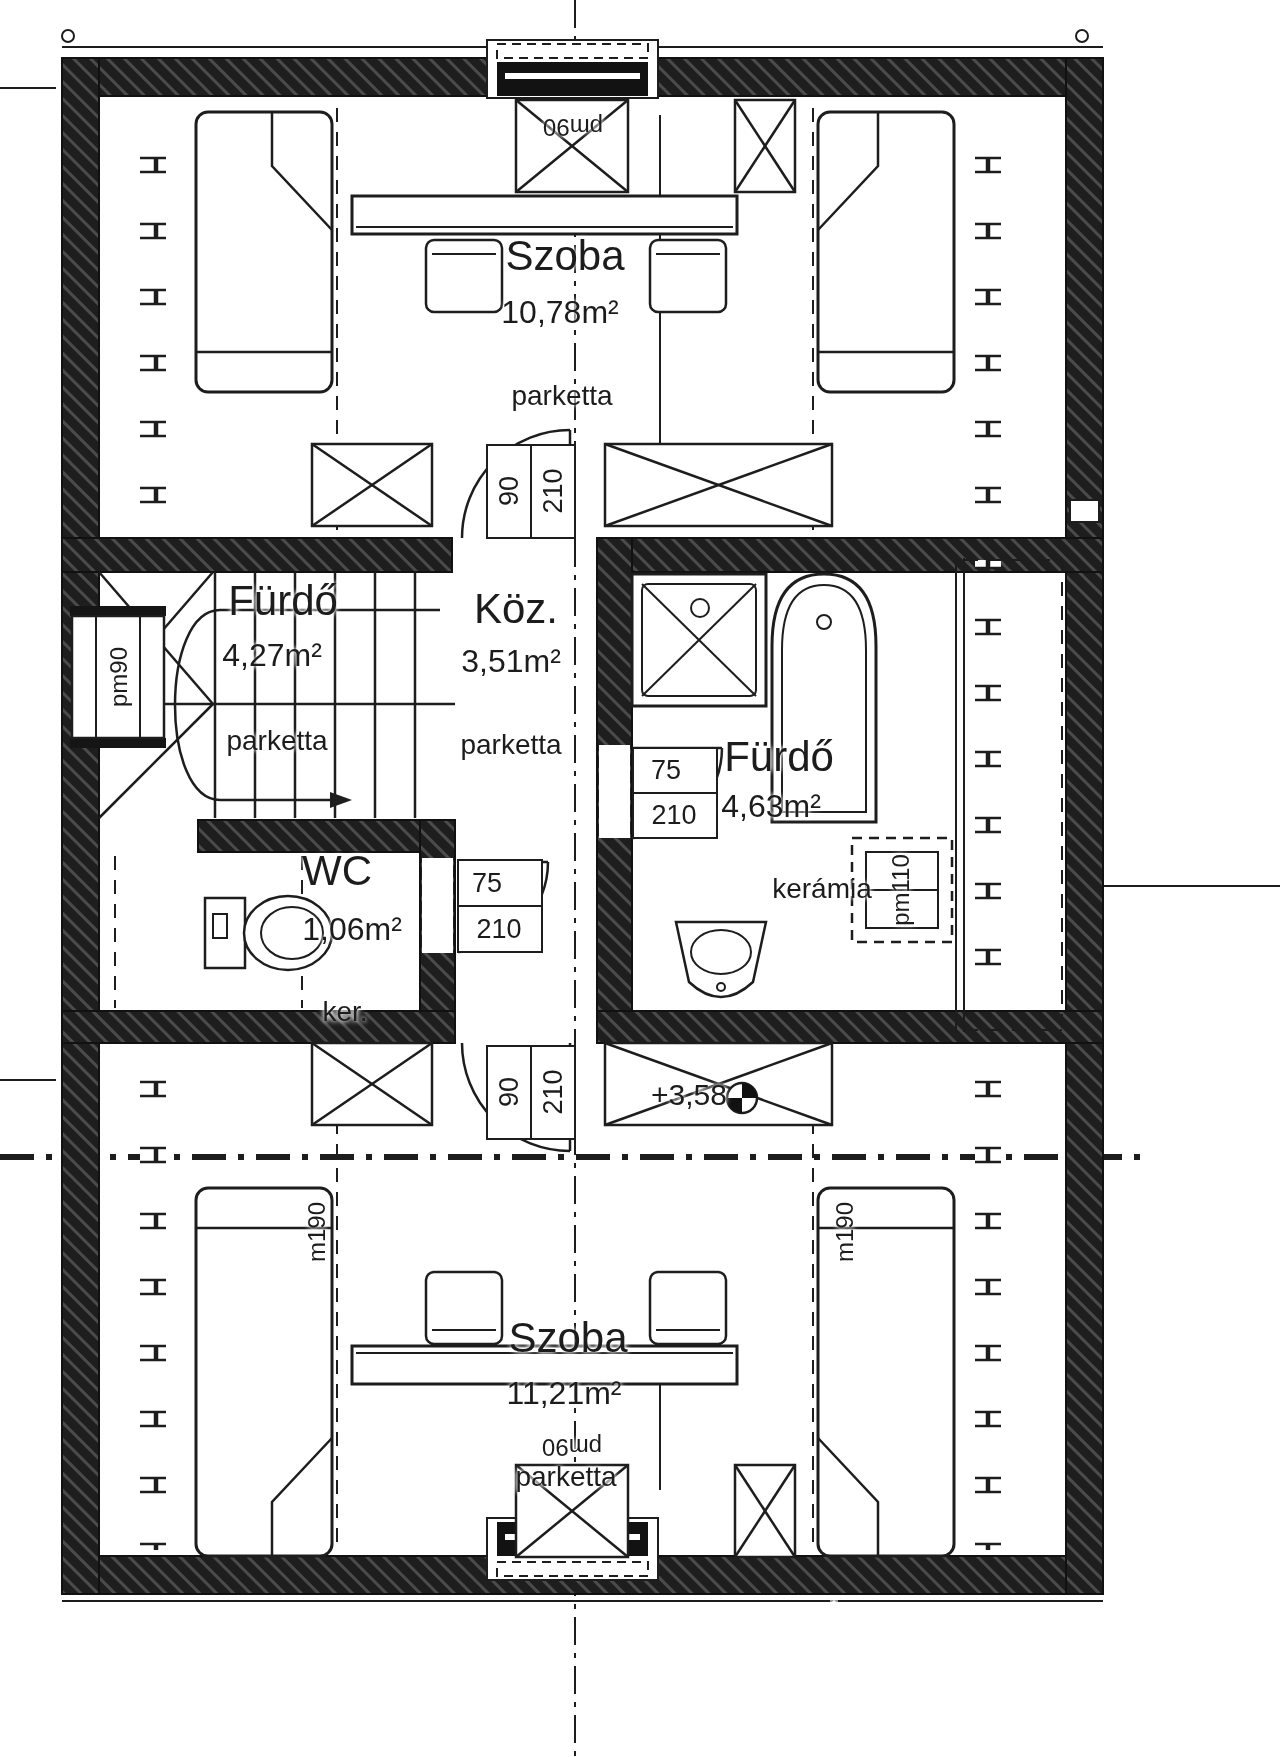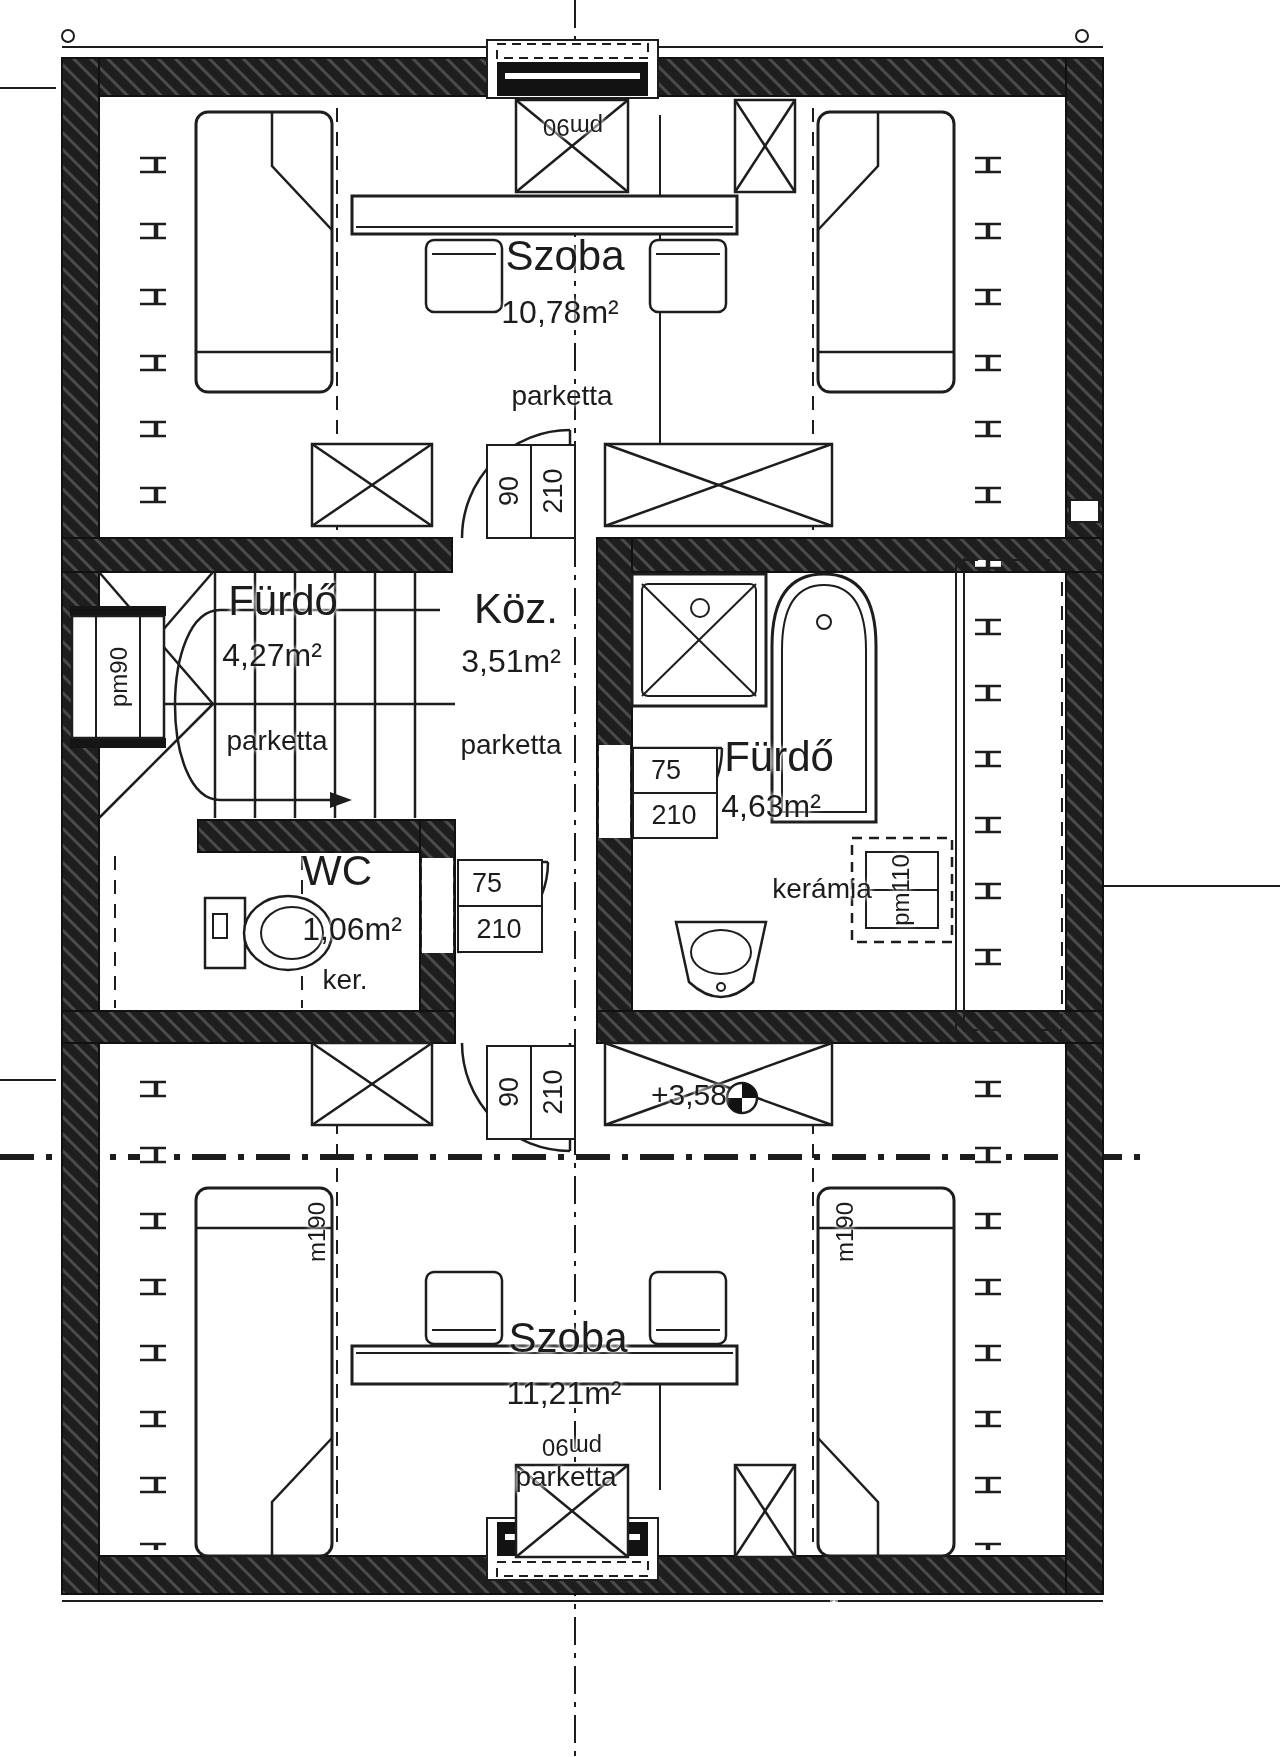--- a/index.html
+++ b/index.html
@@ -293,21 +293,21 @@
 <div class="lbl room-name" style="left:516px;top:609px">Köz.</div>
 <div class="lbl room-area" style="left:511px;top:661px">3,51m²</div>
 <div class="lbl room-floor" style="left:511px;top:701px">parketta</div>
 
 <div class="lbl room-name" style="left:779px;top:757px">Fürdő</div>
 <div class="lbl room-area" style="left:771px;top:806px">4,63m²</div>
 <div class="lbl room-floor" style="left:822px;top:845px">kerámia</div>
 
 <div class="lbl room-name" style="left:337px;top:871px">WC</div>
 <div class="lbl room-area" style="left:352px;top:929px">1,06m²</div>
-<div class="lbl room-floor" style="left:345px;top:936px">ker.</div>
+<div class="lbl room-floor" style="left:345px;top:968px">ker.</div>
 
 <div class="lbl room-name" style="left:568px;top:1338px">Szoba</div>
 <div class="lbl room-area" style="left:564px;top:1393px">11,21m²</div>
 <div class="lbl room-floor" style="left:566px;top:1433px">parketta</div>
 
 <div class="lbl door-num rot90" style="left:509px;top:491px">90</div>
 <div class="lbl door-num rot90" style="left:553px;top:491px">210</div>
 <div class="lbl door-num rot90" style="left:509px;top:1092px">90</div>
 <div class="lbl door-num rot90" style="left:553px;top:1092px">210</div>
 <div class="lbl door-num" style="left:666px;top:770px">75</div>

